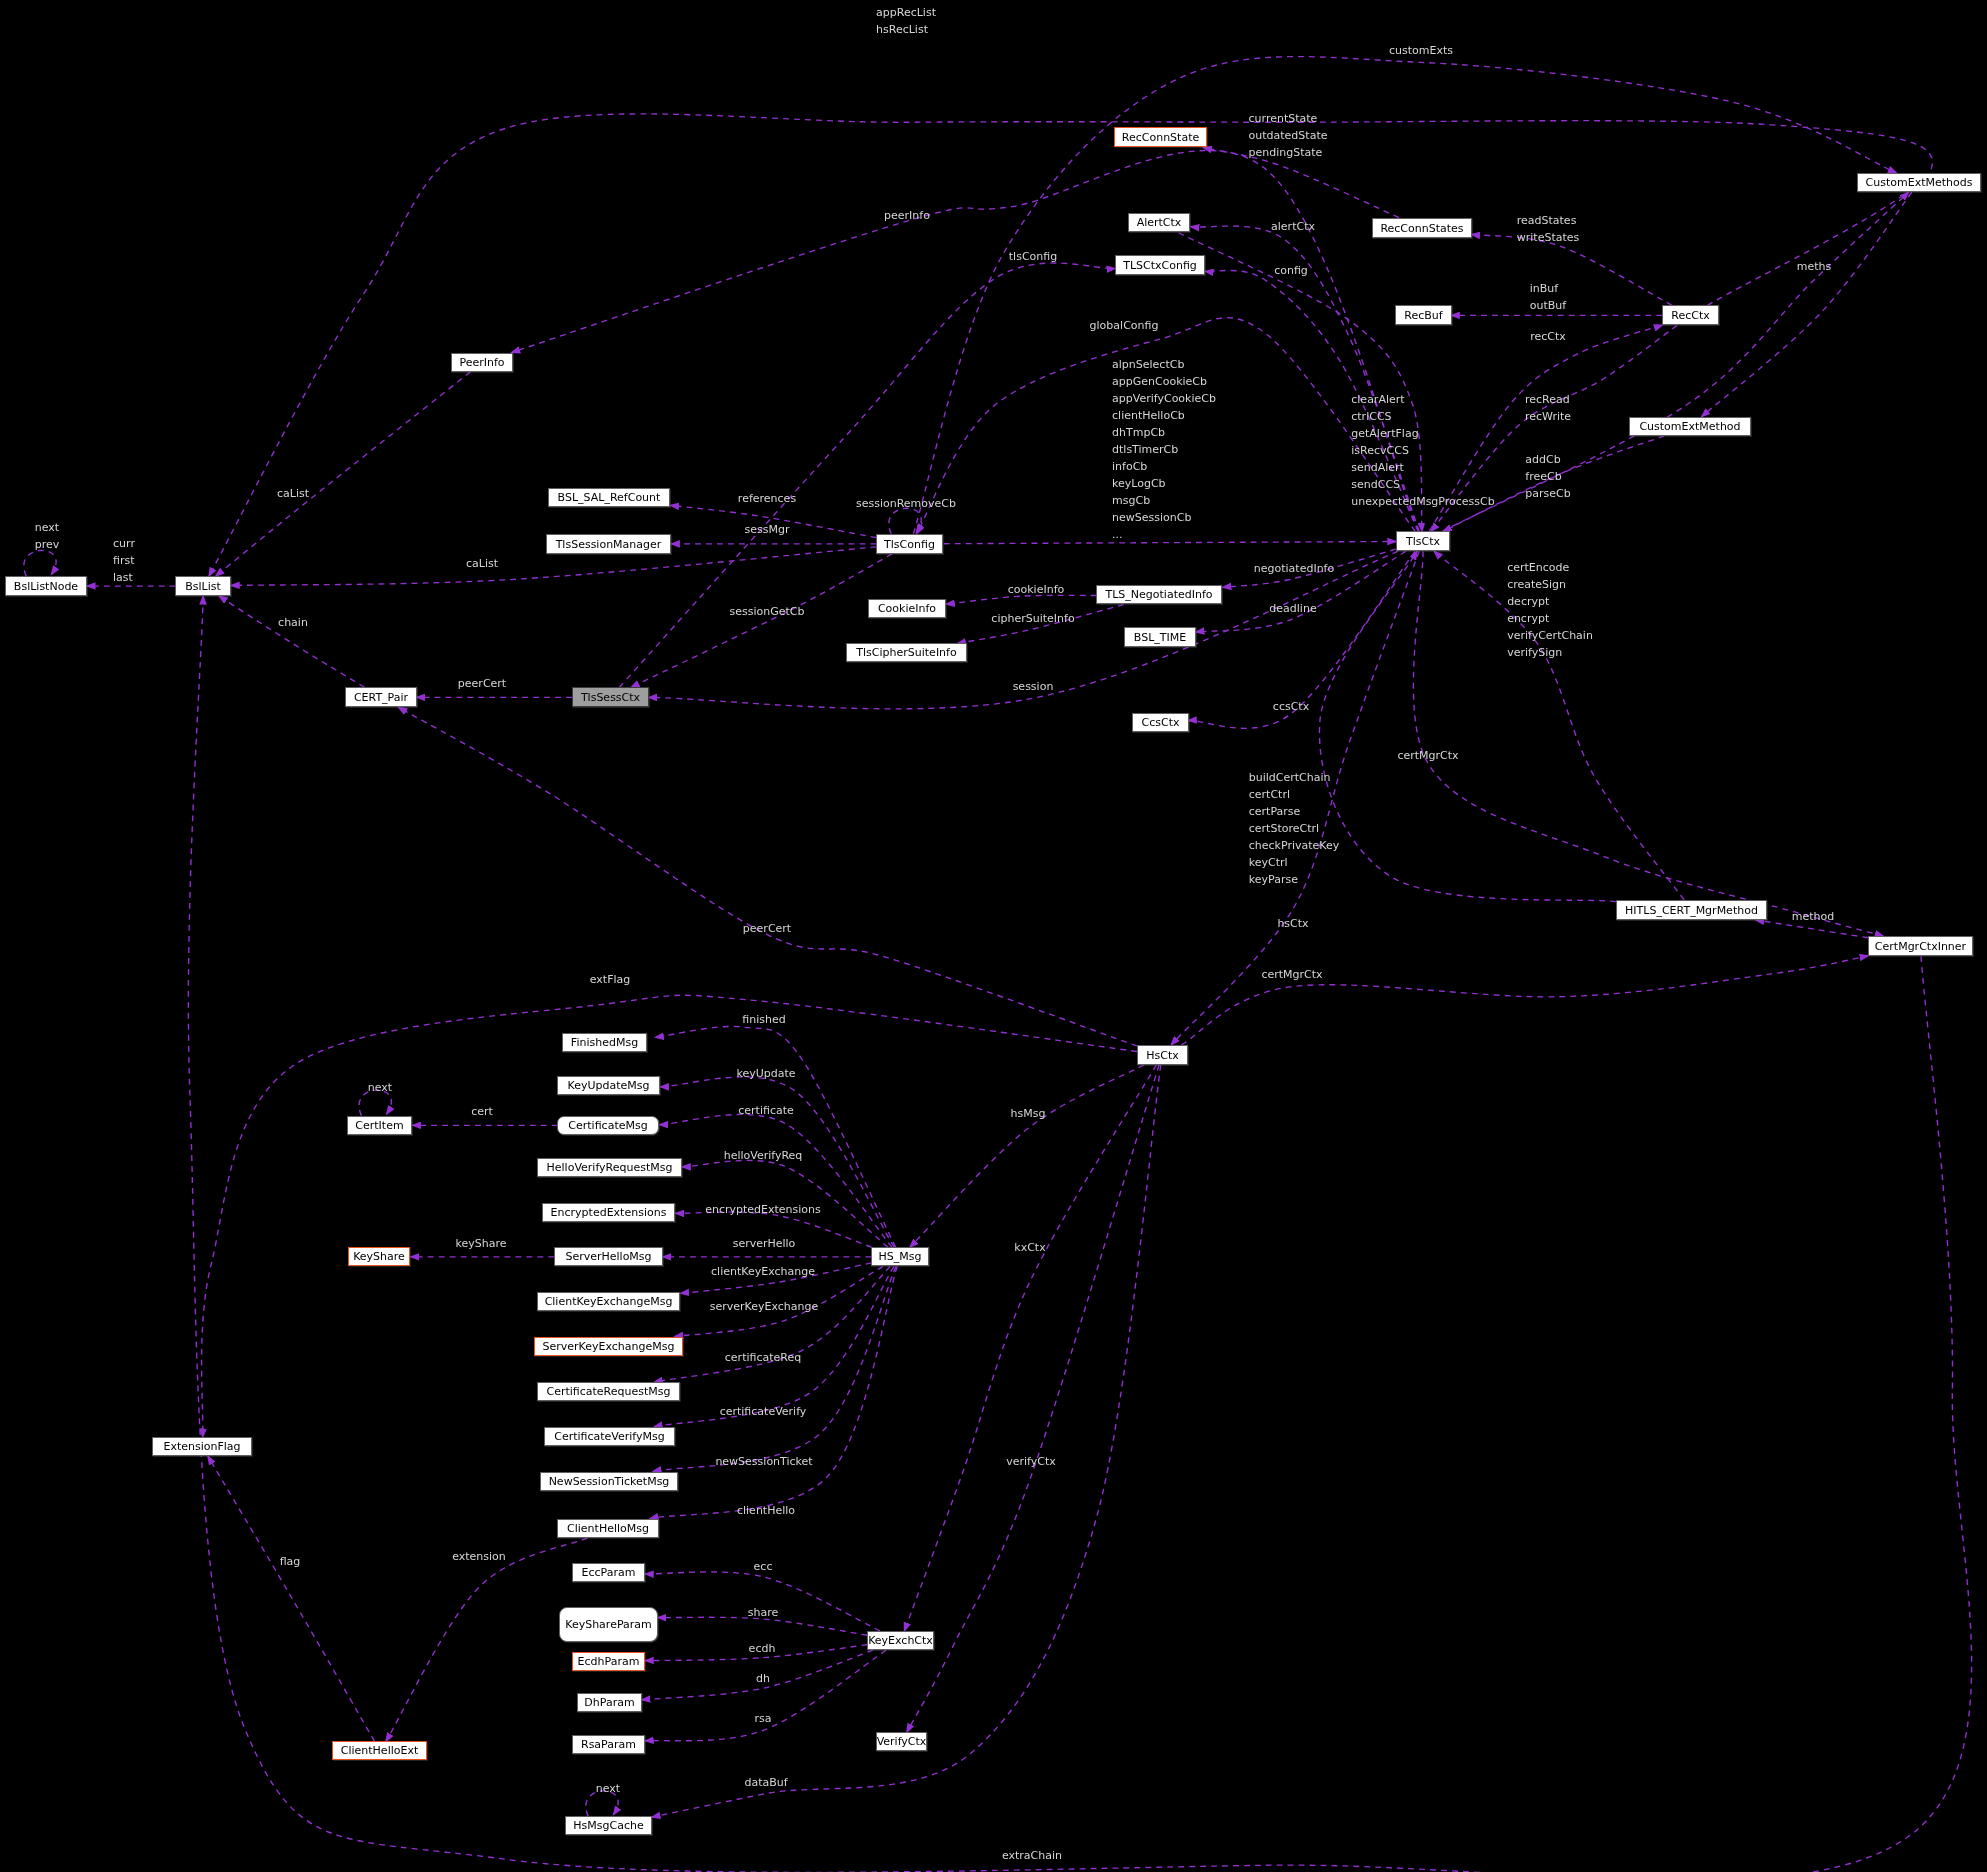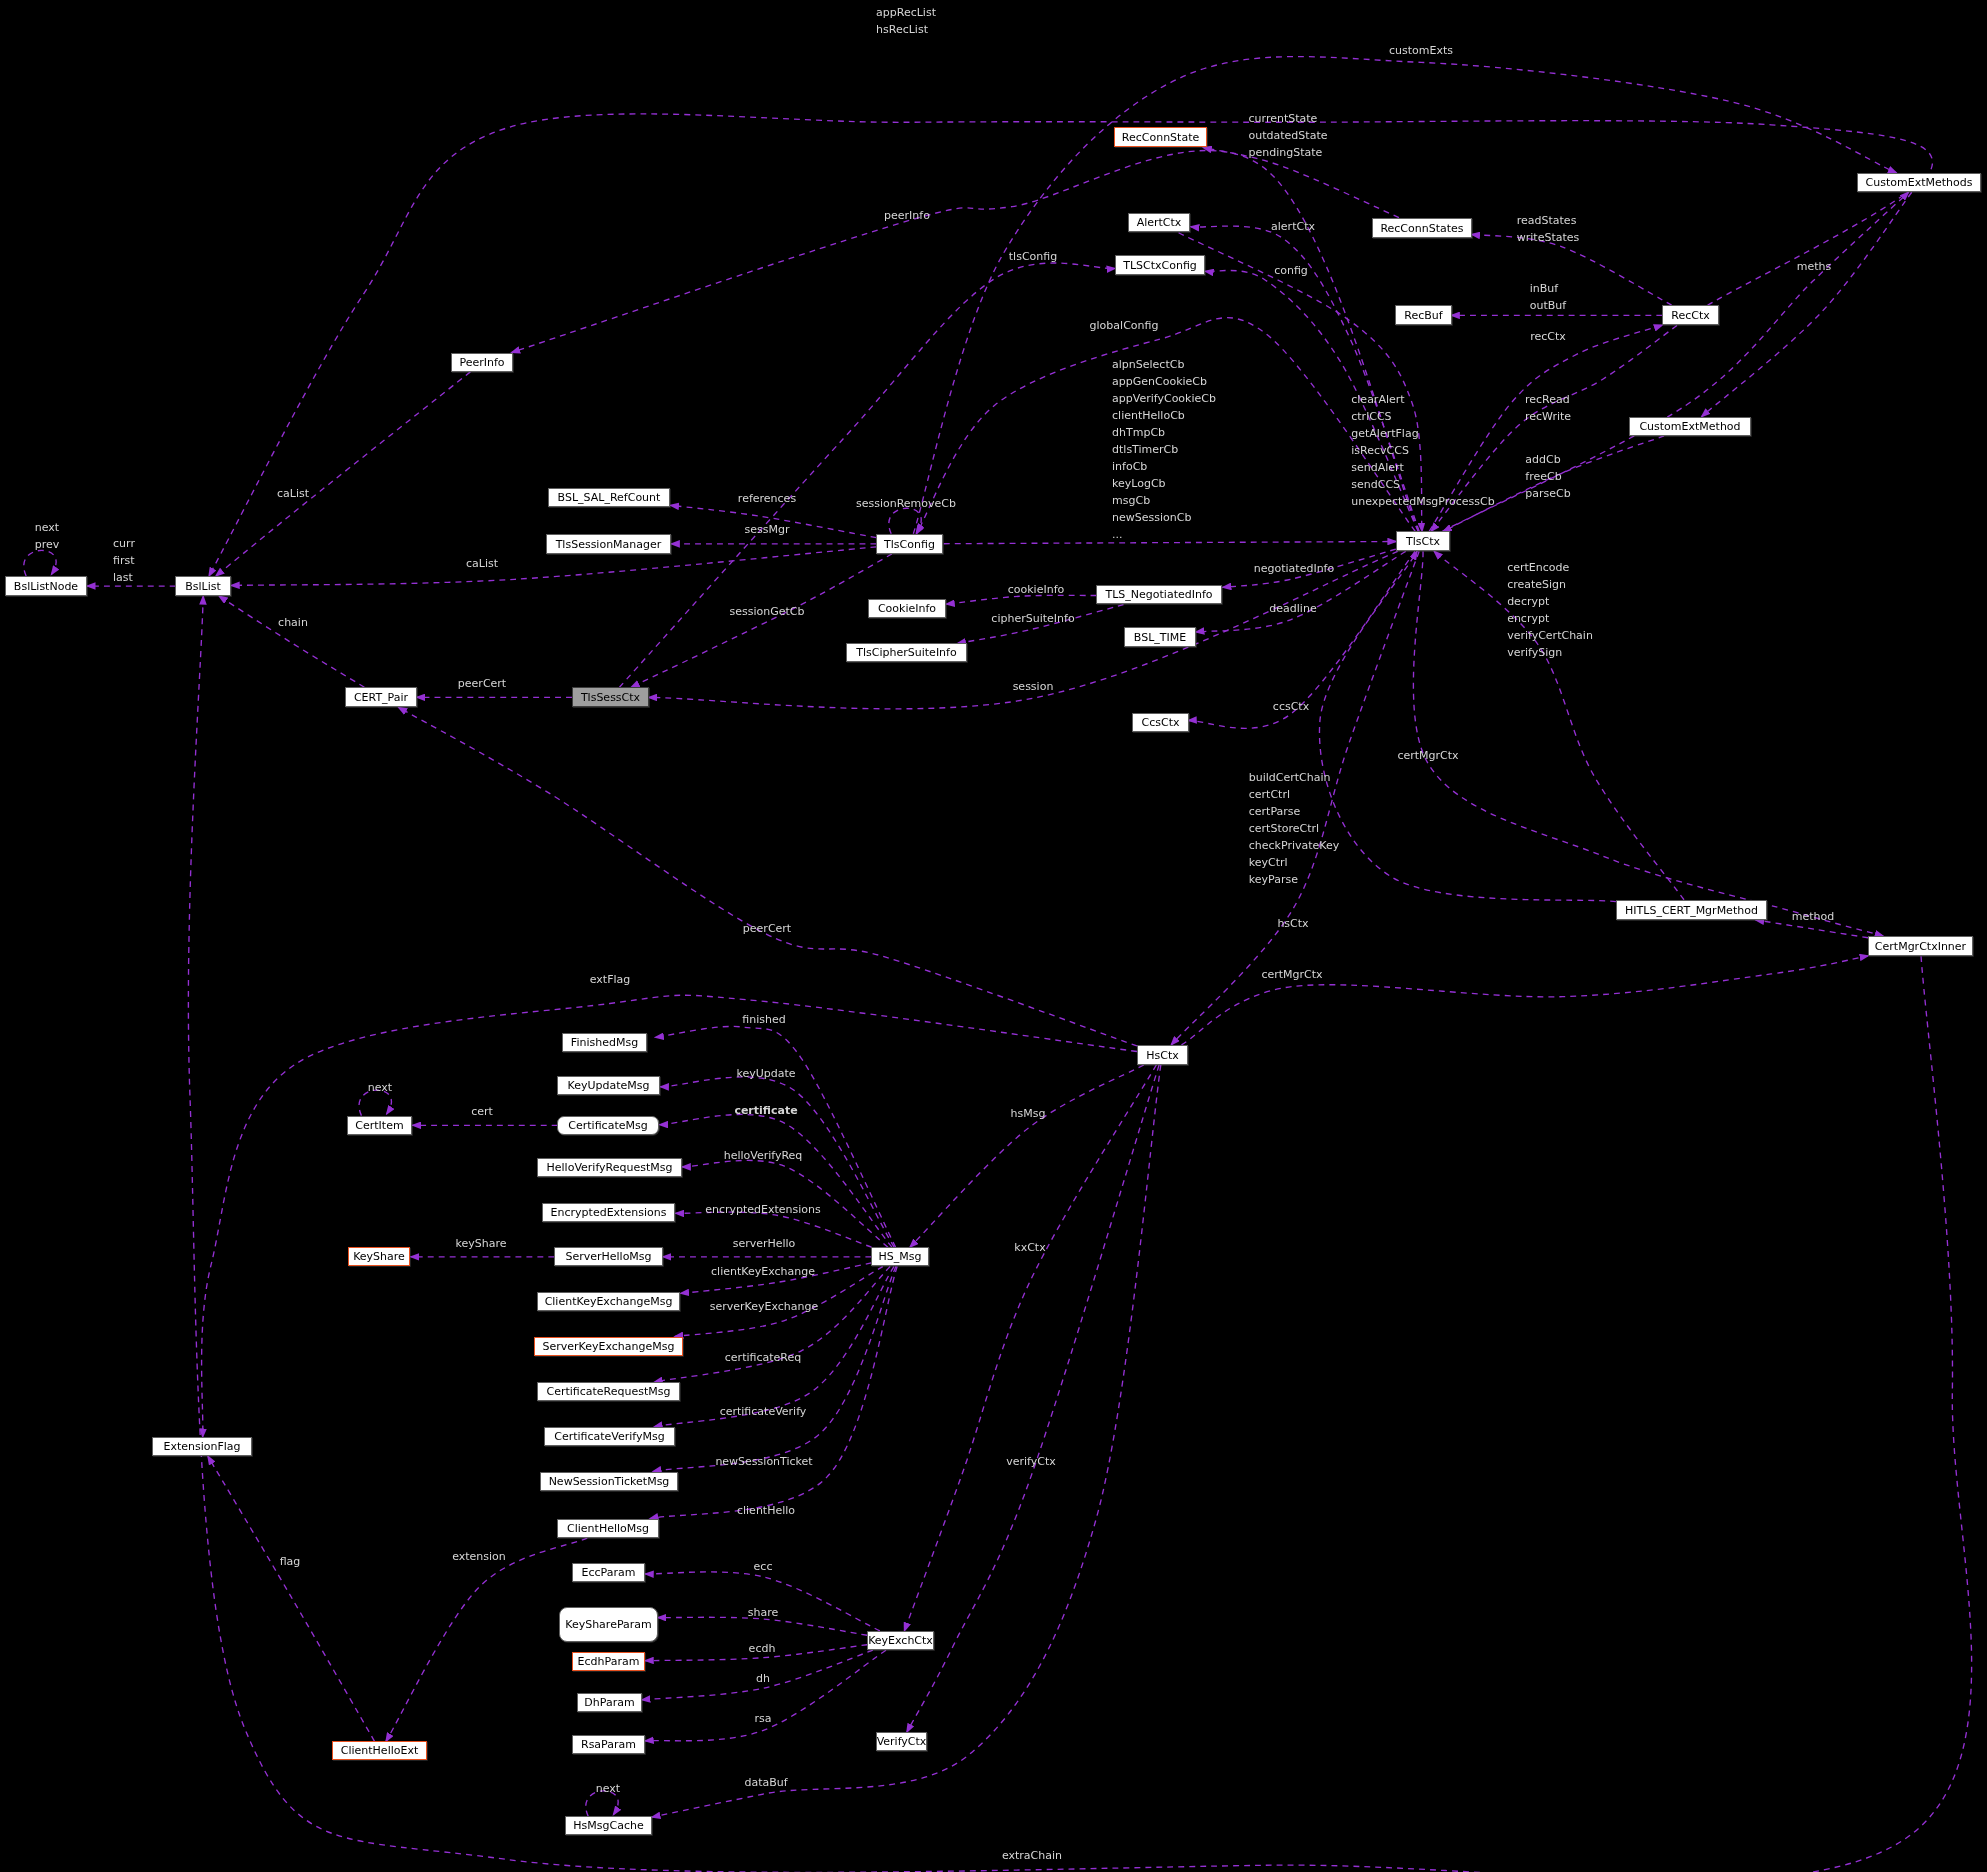--- a/index.html
+++ b/index.html
@@ -214,21 +214,21 @@
 checkPrivateKey
 keyCtrl
 keyParse</div>
       <div class="elabel" style="left: 1428px; top: 755px;">certMgrCtx</div>
       <div class="elabel" style="left: 1292px; top: 974px;">certMgrCtx</div>
       <div class="elabel" style="left: 1813px; top: 916px;">method</div>
       <div class="elabel" style="left: 1293px; top: 923px;">hsCtx</div>
       <div class="elabel" style="left: 1028px; top: 1113px;">hsMsg</div>
       <div class="elabel" style="left: 764px; top: 1019px;">finished</div>
       <div class="elabel" style="left: 766px; top: 1073px;">keyUpdate</div>
-      <div class="elabel" style="left: 766px; top: 1110px; font-weight: bold;">certificate</div>
+      <div class="elabel" style="left: 766px; top: 1110px;">certificate</div>
       <div class="elabel" style="left: 763px; top: 1155px;">helloVerifyReq</div>
       <div class="elabel" style="left: 763px; top: 1209px;">encryptedExtensions</div>
       <div class="elabel" style="left: 764px; top: 1243px;">serverHello</div>
       <div class="elabel" style="left: 763px; top: 1271px;">clientKeyExchange</div>
       <div class="elabel" style="left: 764px; top: 1306px;">serverKeyExchange</div>
       <div class="elabel" style="left: 763px; top: 1357px;">certificateReq</div>
       <div class="elabel" style="left: 763px; top: 1411px;">certificateVerify</div>
       <div class="elabel" style="left: 764px; top: 1461px;">newSessionTicket</div>
       <div class="elabel" style="left: 766px; top: 1510px;">clientHello</div>
       <div class="elabel" style="left: 482px; top: 1111px;">cert</div>

